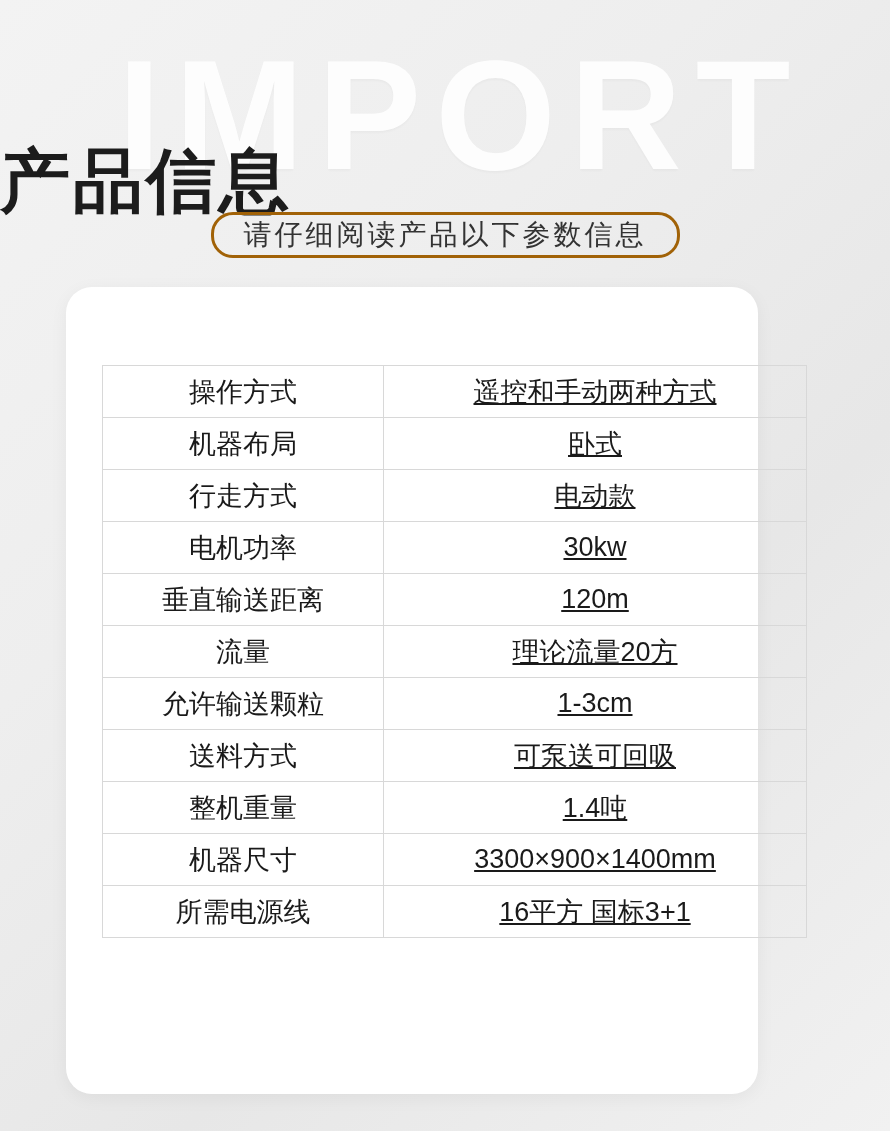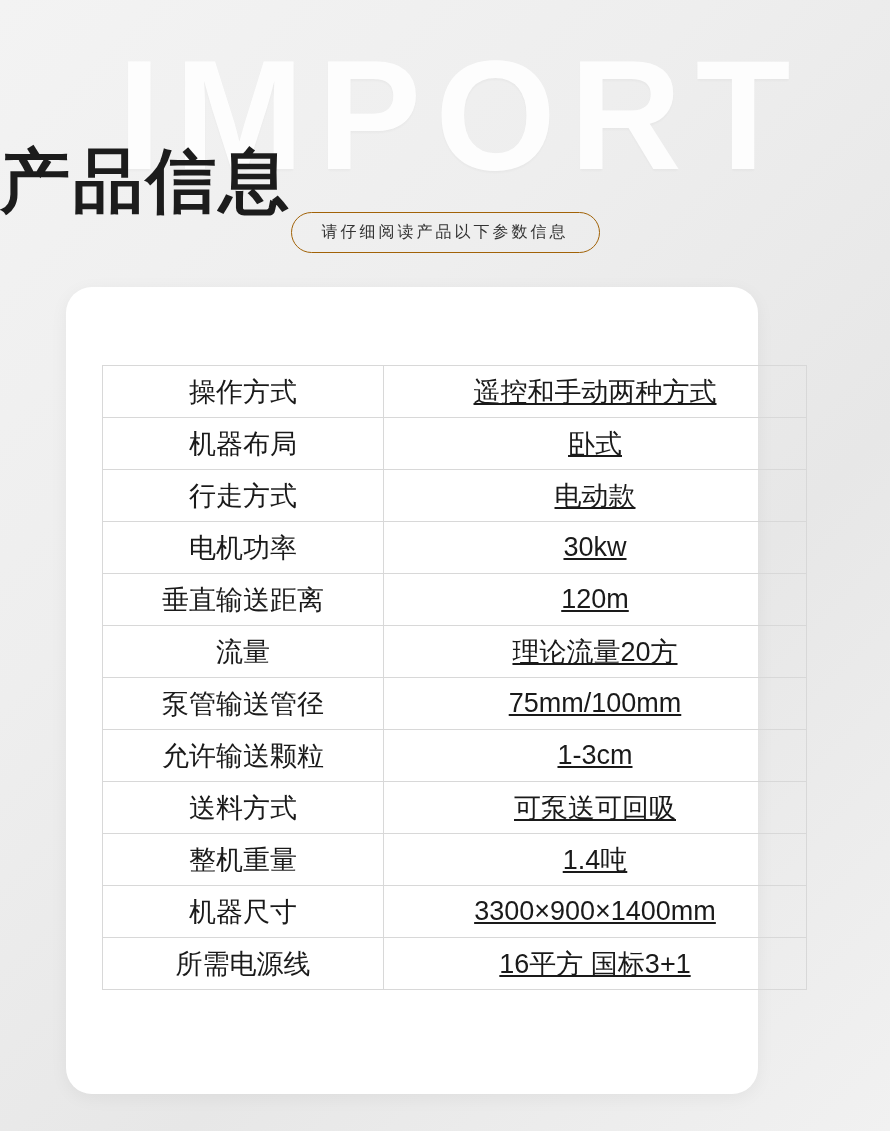--- a/index.html
+++ b/index.html
@@ -54,24 +54,24 @@
   .subtitle-wrap {
     position: absolute;
     top: 212px;
     left: 0;
     width: 100%;
     display: flex;
     justify-content: center;
   }
 
   .subtitle {
-    border: 1px solid #a16207;
+    border: 3px solid #a16207;
     border-radius: 22px;
-    padding: 9px 30px;
-    font-size: 16px;
+    padding: 1px 30px;
+    font-size: 28px;
     color: #333333;
     letter-spacing: 3px;
     background: transparent;
     white-space: nowrap;
   }
 
   
   .card {
     position: absolute;
     top: 287px;
@@ -143,24 +143,20 @@
         </tr>
         <tr>
           <td class="label">垂直输送距离</td>
           <td class="value">120m</td>
         </tr>
         <tr>
           <td class="label">流量</td>
           <td class="value">理论流量20方</td>
         </tr>
         <tr>
-          <td class="label">泵管输送管径</td>
-          <td class="value">75mm/100mm</td>
-        </tr>
-        <tr>
           <td class="label">允许输送颗粒</td>
           <td class="value">1-3cm</td>
         </tr>
         <tr>
           <td class="label">送料方式</td>
           <td class="value">可泵送可回吸</td>
         </tr>
         <tr>
           <td class="label">整机重量</td>
           <td class="value">1.4吨</td>

